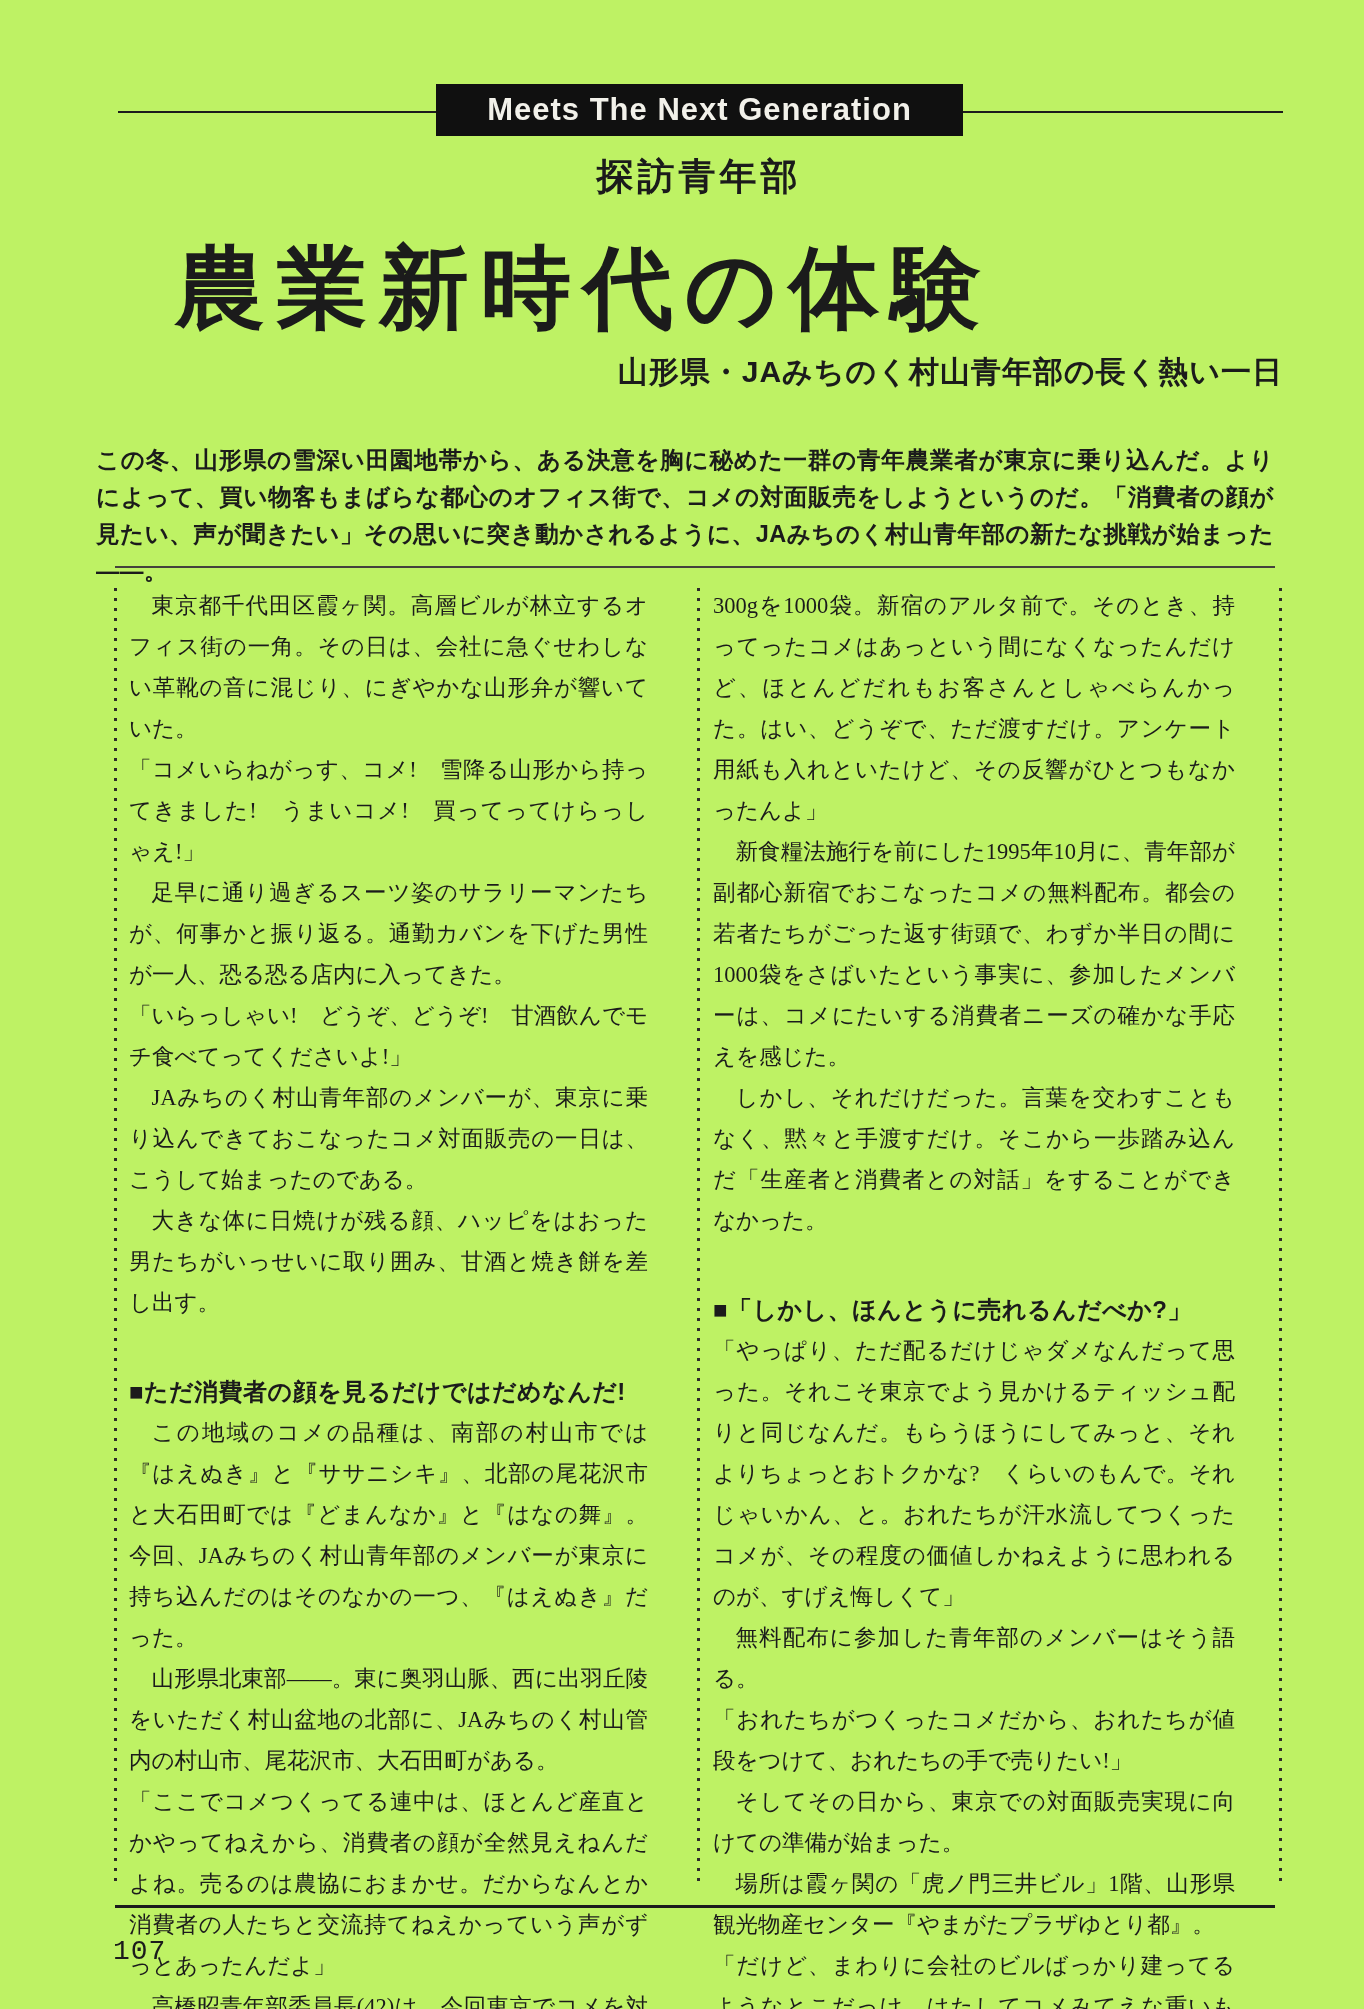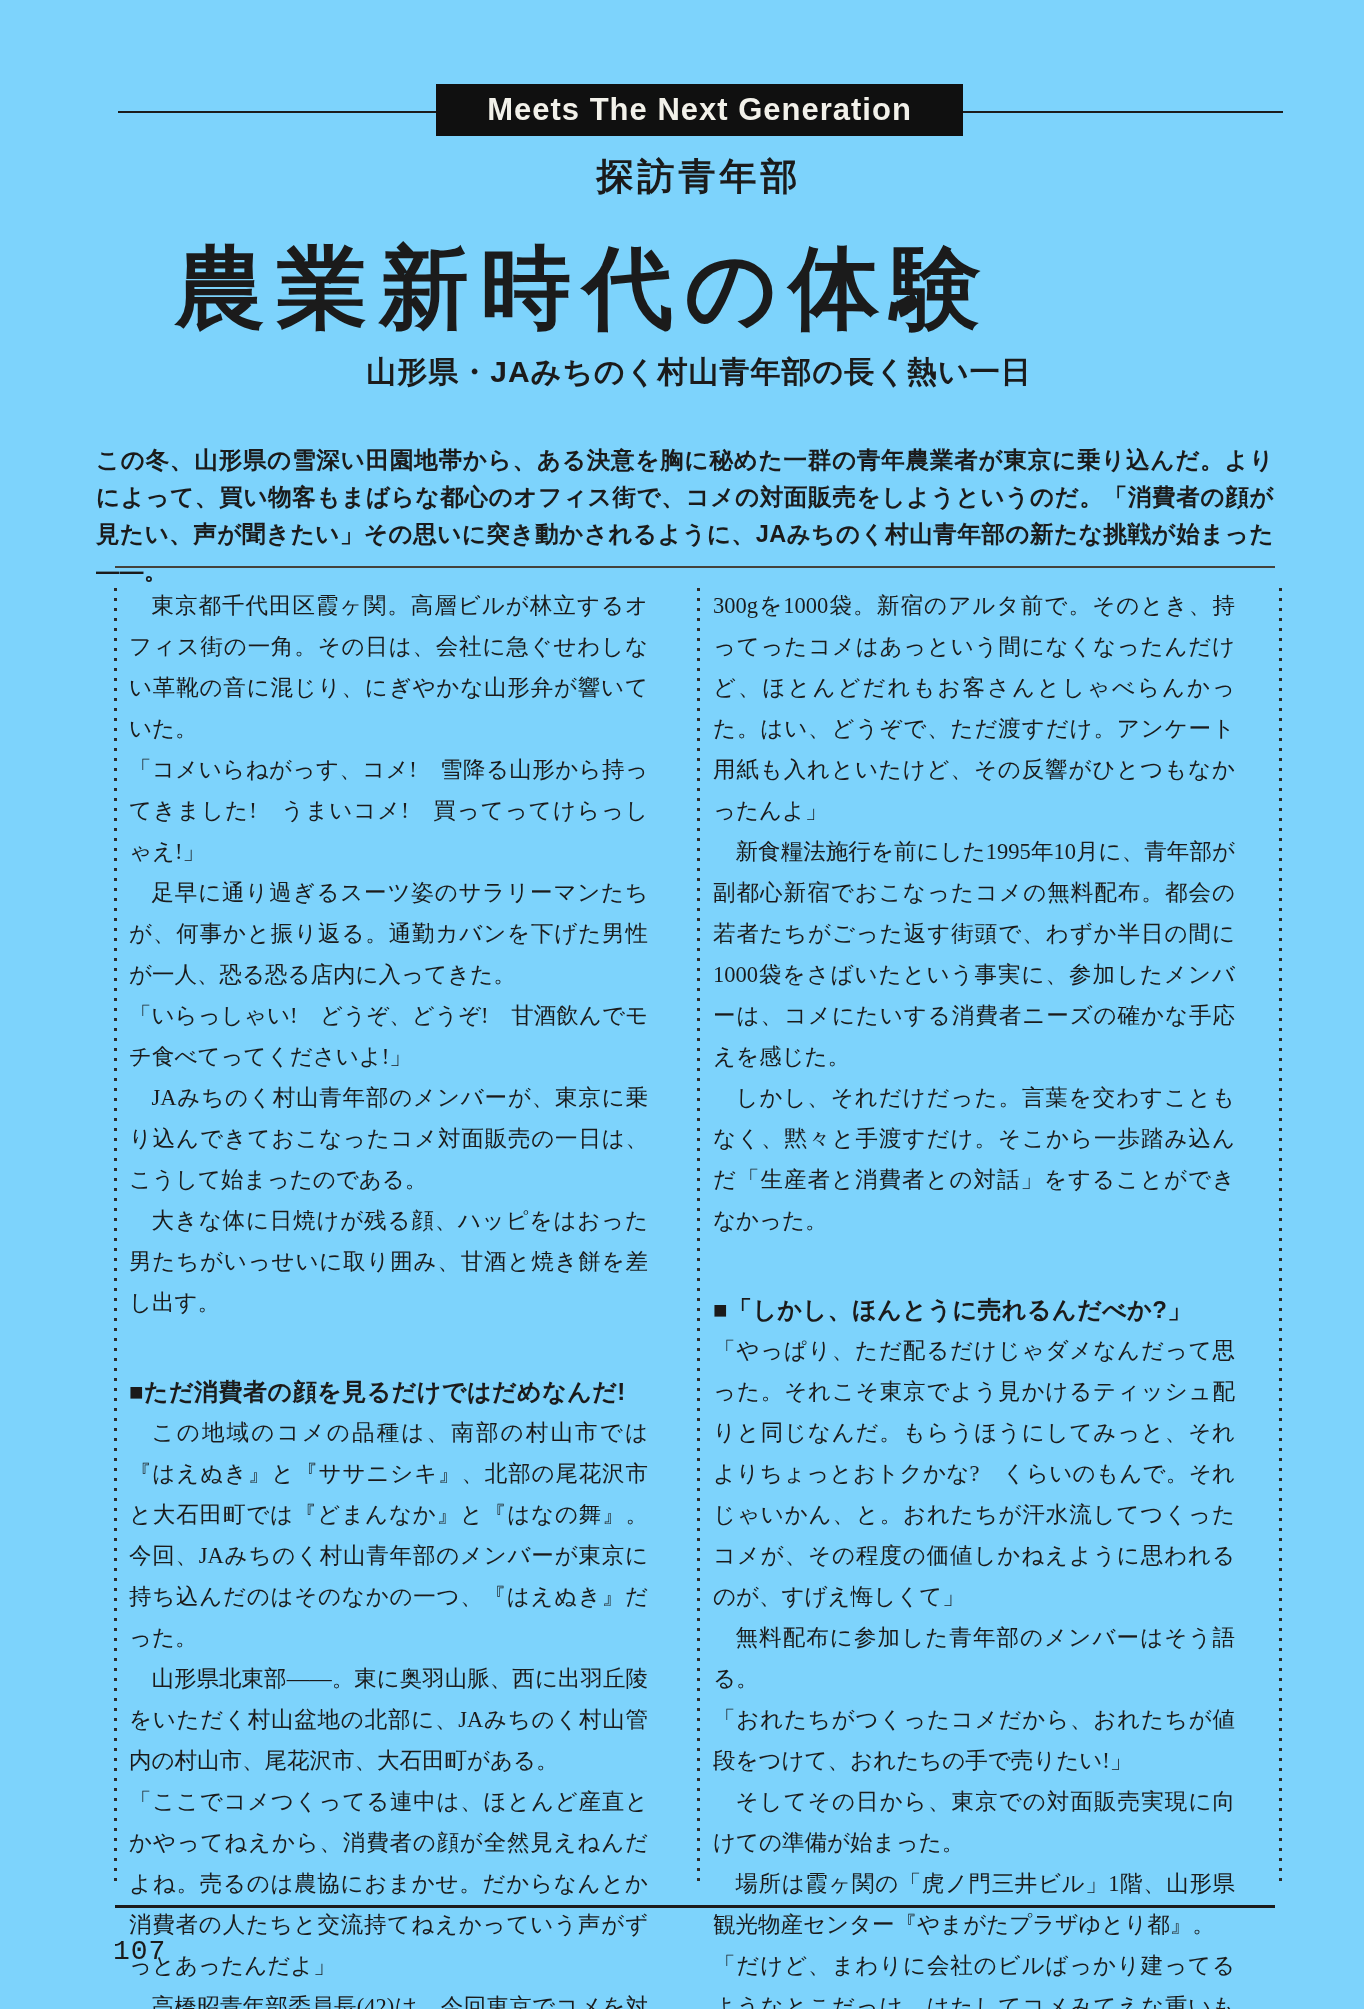--- a/index.html
+++ b/index.html
@@ -1,35 +1,35 @@
 <!DOCTYPE html>
 <html><head>
 <meta charset="utf-8">
 <style>
   html,body{margin:0;padding:0;background:#d8d5ca;}
   .page{
     position:relative;
     width:1364px;height:2009px;
-    background:#7dd3fc;
+    background:#bef264;
     color:#1b1b1b;
     overflow:hidden;
     font-family:"Liberation Serif",serif;
   }
   
   .top-rule{position:absolute;left:118px;top:111px;width:1165px;height:2px;background:#1c1c1c;}
   .banner{position:absolute;left:436px;top:84px;width:527px;height:52px;background:#101010;
           display:flex;align-items:center;justify-content:center;}
   .banner-label{color:#f2f1ea;font-family:"Liberation Sans",sans-serif;font-weight:bold;
           font-size:31px;letter-spacing:1px;white-space:nowrap;}
   .kicker{position:absolute;left:115px;top:152px;width:1168px;text-align:center;
           font-family:"Liberation Sans",sans-serif;font-weight:bold;font-size:37px;letter-spacing:4px;}
   .title{position:absolute;left:0;top:228px;width:1168px;margin:0;text-align:center;
           font-family:"Liberation Sans",sans-serif;font-weight:900;font-size:90px;letter-spacing:12px;
           white-space:nowrap;}
-  .subtitle{position:absolute;left:115px;top:352px;width:1168px;text-align:center;
+  .subtitle{position:absolute;left:115px;top:352px;width:1168px;text-align:right;
           font-family:"Liberation Sans",sans-serif;font-weight:bold;font-size:30px;letter-spacing:1px;}
   
   .lead{position:absolute;left:96px;top:442px;width:1178px;margin:0;
           font-family:"Liberation Sans",sans-serif;font-weight:bold;font-size:23.5px;
           line-height:37px;text-align:justify;letter-spacing:0.5px;}
   .lead-rule{position:absolute;left:115px;top:566px;width:1160px;height:2px;background:#44423c;}
   
   .dotted{position:absolute;top:588px;height:1296px;width:3px;
           background-image:repeating-linear-gradient(to bottom,#2e2d29 0 3px,transparent 3px 10px);}
   .v-left{left:114px}.v-mid{left:697px}.v-right{left:1279px}

